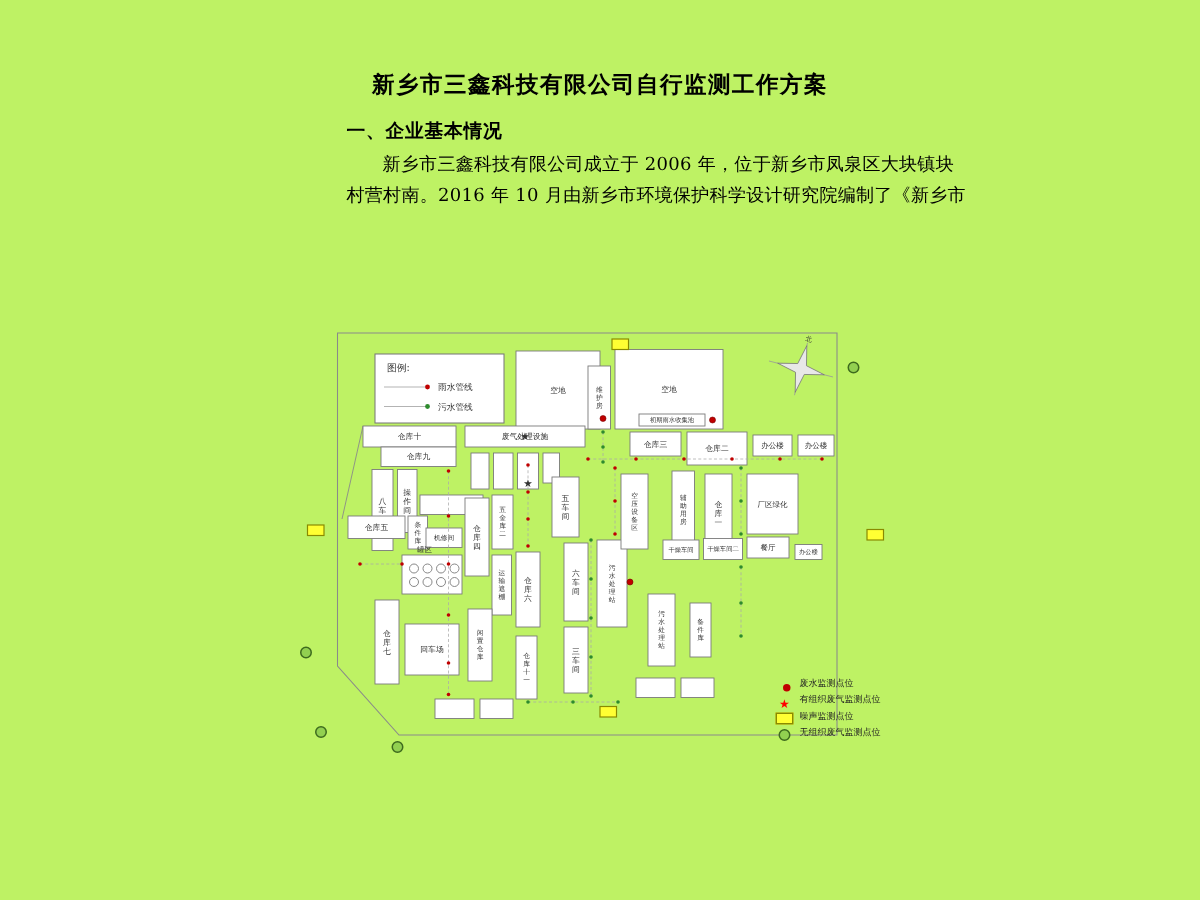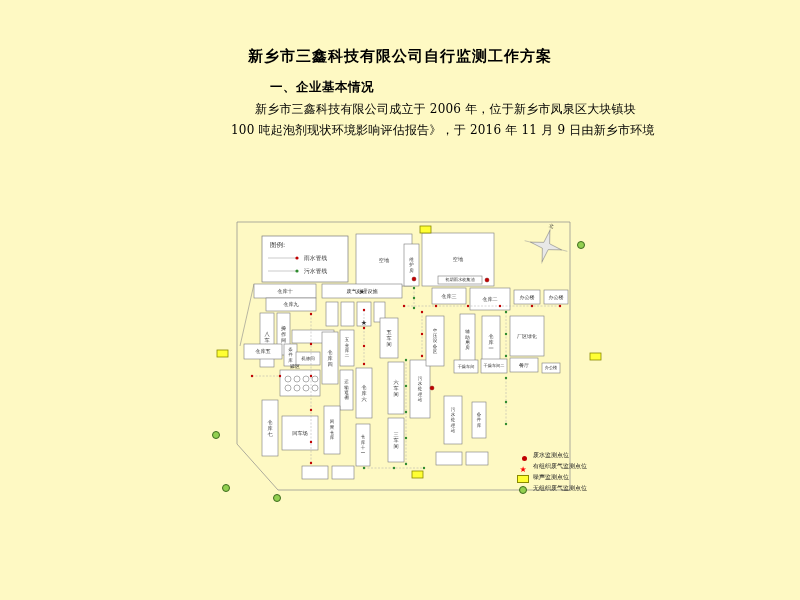--- a/index.html
+++ b/index.html
@@ -1,26 +1,26 @@
 <!DOCTYPE html>
 <html><head>
 <meta charset="utf-8">
 <style>
   html,body{margin:0;padding:0;background:#fff;}
-  .page{position:relative;width:800px;height:600px;background:#fef9c3;overflow:hidden;
+  .page{position:relative;width:800px;height:600px;background:#bef264;overflow:hidden;
         font-family:"DejaVu Serif","Liberation Serif",serif;color:#000;}
   .doc-title{position:absolute;left:0;top:47px;width:800px;text-align:center;
              font-size:15px;font-weight:bold;letter-spacing:1px;}
   .heading{position:absolute;left:231px;font-size:12.5px;font-weight:bold;letter-spacing:.5px;}
-  #heading-1{top:79px;margin-left:39px;}
+  #heading-1{top:79px;}
   #heading-2{top:203px;}
   .para{position:absolute;left:231px;top:99px;width:350px;font-size:12px;}
   .para .pline{height:21px;line-height:21px;white-space:nowrap;letter-spacing:.2px;}
   .para .pline:first-child{text-indent:24px;}
-  #diagram{position:absolute;left:204px;top:218px;width:400px;height:310px;}
+  #diagram{position:absolute;left:192px;top:218px;width:400px;height:310px;}
   svg text{font-family:"DejaVu Sans","Liberation Sans",sans-serif;fill:#333;}
   
   #marker-legend{position:absolute;left:517px;top:450px;width:90px;
                  font-family:"DejaVu Sans","Liberation Sans",sans-serif;}
   .mrow{display:flex;align-items:center;height:10px;margin-bottom:1px;}
   .msym{display:inline-block;margin-right:4px;flex:0 0 12px;text-align:center;}
   .mlabel{font-size:6px;color:#222;white-space:nowrap;}
   .sym-red-dot{width:5px;height:5px;border-radius:50%;background:#c00000;margin-left:3px;}
   .sym-red-star{color:#ff0000;font-size:8px;line-height:8px;}
   .sym-yellow-rect{width:10px;height:6px;background:#ffff33;border:1px solid #8a8a00;}
@@ -30,21 +30,21 @@
 <body>
 
 <div class="page">
 
   <div class="doc-title">新乡市三鑫科技有限公司自行监测工作方案</div>
 
   <div class="heading" id="heading-1">一、企业基本情况</div>
 
   <div class="para" id="paragraph">
       <div class="pline">新乡市三鑫科技有限公司成立于 2006 年，位于新乡市凤泉区大块镇块</div>
-      <div class="pline">100 吨起泡剂现状环境影响评估报告》，于 2016 年 11 月 9 日由新乡市环境</div>
+      <div class="pline">村营村南。2016 年 10 月由新乡市环境保护科学设计研究院编制了《新乡市</div>
     </div>
 
 
   <div id="diagram"><svg width="400" height="310" viewBox="0 0 400 310">
         <polygon points="33,4 366,4 366,272 74,272 33,226" fill="none" stroke="#8a8a8a" stroke-width="0.7"></polygon>
         <line x1="50" y1="66" x2="36" y2="128" stroke="#8a8a8a" stroke-width="0.6"></line>
         <g>
           <rect x="152" y="16" width="56" height="52" fill="#fff" stroke="#7a7a7a" stroke-width="0.6"></rect>
           <text font-size="5.2" text-anchor="middle" x="180" y="43.82">空地</text>
         </g>

